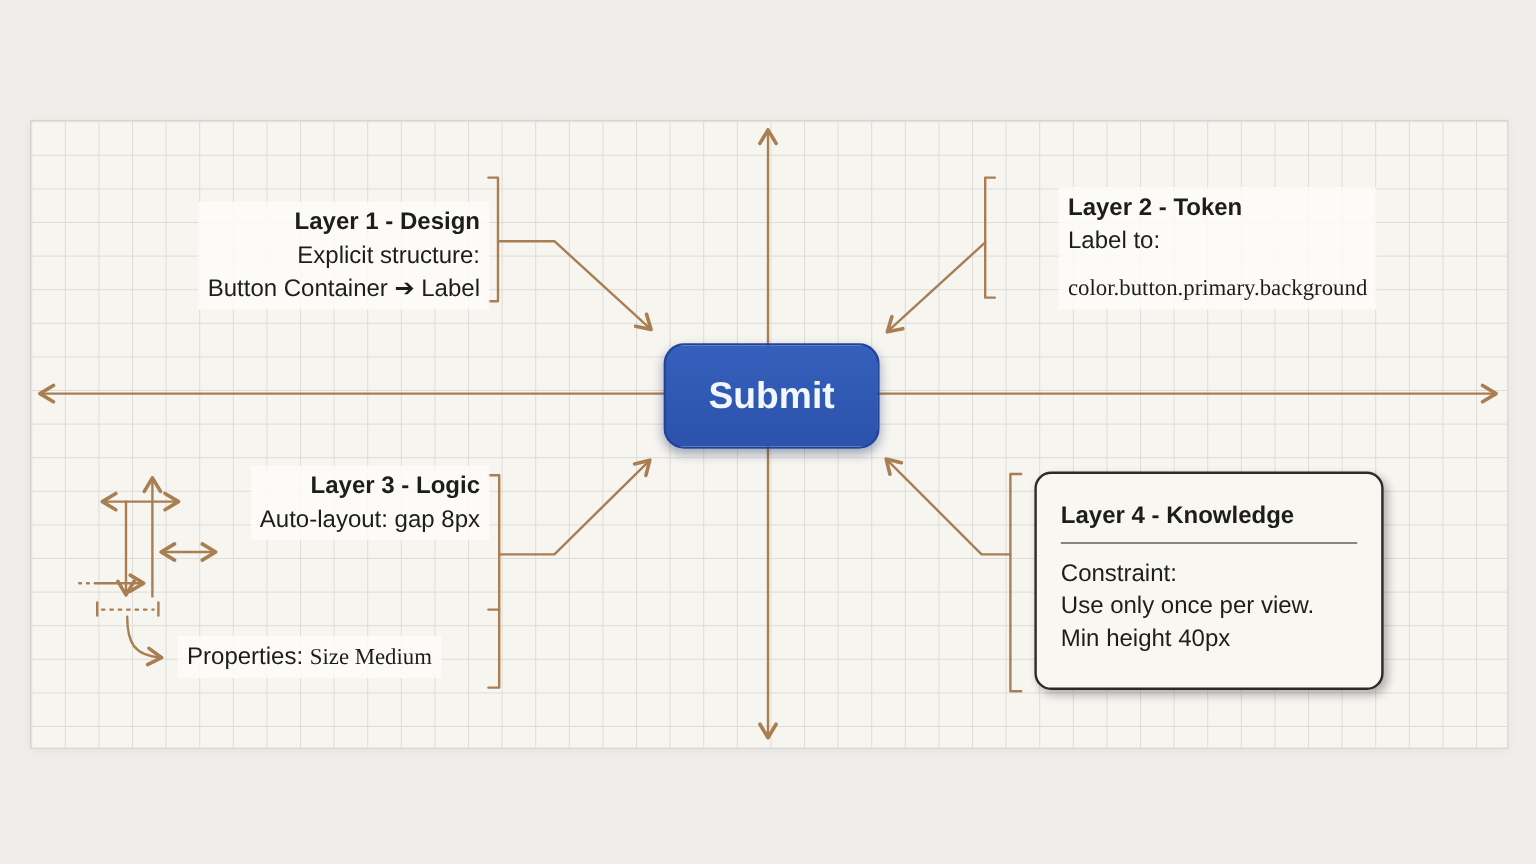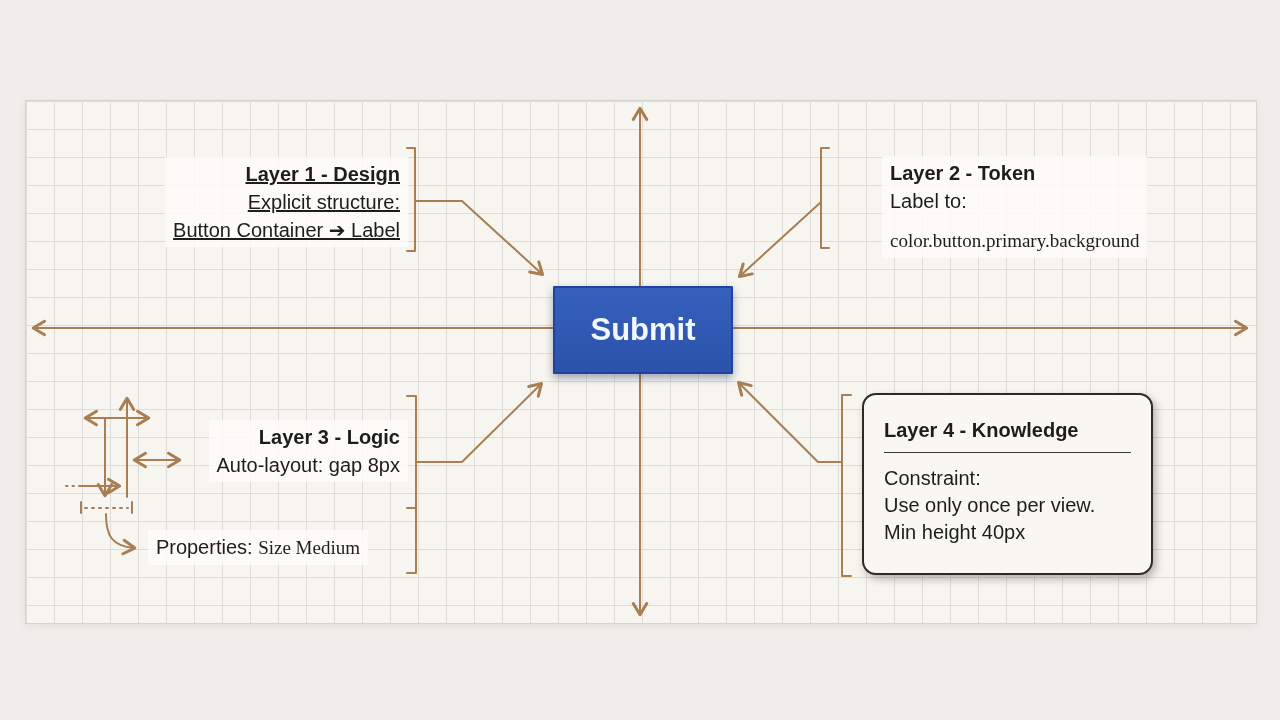--- a/index.html
+++ b/index.html
@@ -45,21 +45,21 @@
     box-sizing:border-box;padding:24px 20px 16px 20px;
   }
   .card .ttl{font-weight:bold;font-size:20px;}
   .card .rule{border:none;border-top:1.5px solid #3a3a38;margin:10px 0 12px 0;}
   .card .body{font-size:20px;line-height:27px;}
 
   
   .submit-btn{
     position:absolute;left:553px;top:286px;width:176px;height:84px;z-index:4;
     background:linear-gradient(180deg,#3560bb 0%,#2c52ab 100%);
-    border:2px solid #20439b;border-radius:1px;
+    border:2px solid #20439b;border-radius:17px;
     box-shadow:0 4px 9px rgba(25,45,95,0.40);
     color:#f2f7fd;font-size:31px;font-weight:bold;
     display:flex;align-items:center;justify-content:center;
     font-family:"Liberation Sans", sans-serif;
     cursor:pointer;
   }
 </style>
 </head>
 <body>
 
@@ -95,33 +95,33 @@
     <path d="M 105 418 V 495" marker-end="url(#ah)"></path>
     <path d="M 135 460 H 179" marker-start="url(#ah)" marker-end="url(#ah)"></path>
     <path d="M 66 486 H 75" stroke-dasharray="1.5 5"></path>
     <path d="M 79 486 H 119" marker-end="url(#ah)"></path>
     <path d="M 81 502 V 513"></path>
     <path d="M 132 502 V 513"></path>
     <path d="M 85 508 H 128" stroke-dasharray="2 5"></path>
     <path d="M 106 514 C 106 536 112 546 134 548" marker-end="url(#ah)"></path>
   </svg>
 
-  <div class="txt alignR" style="right:872px;top:157px;text-decoration:underline;">
+  <div class="txt alignR" style="right:872px;top:168px;">
     <div class="ttl">Layer 1 - Design</div>
     <div>Explicit structure:</div>
     <div>Button Container ➔ Label</div>
   </div>
 
   <div class="txt alignL" style="left:882px;top:156px;">
     <div class="ttl">Layer 2 - Token</div>
     <div>Label to:</div>
     <div class="mono">color.button.primary.background</div>
   </div>
 
-  <div class="txt alignR" style="right:872px;top:420px;">
+  <div class="txt alignR" style="right:872px;top:388px;">
     <div class="ttl">Layer 3 - Logic</div>
     <div>Auto-layout: gap 8px</div>
   </div>
 
   <div class="txt alignR" style="right:912px;top:530px;">
     <span>Properties: </span><span class="mono">Size Medium</span>
   </div>
 
   <div class="card">
     <div class="ttl">Layer 4 - Knowledge</div>

